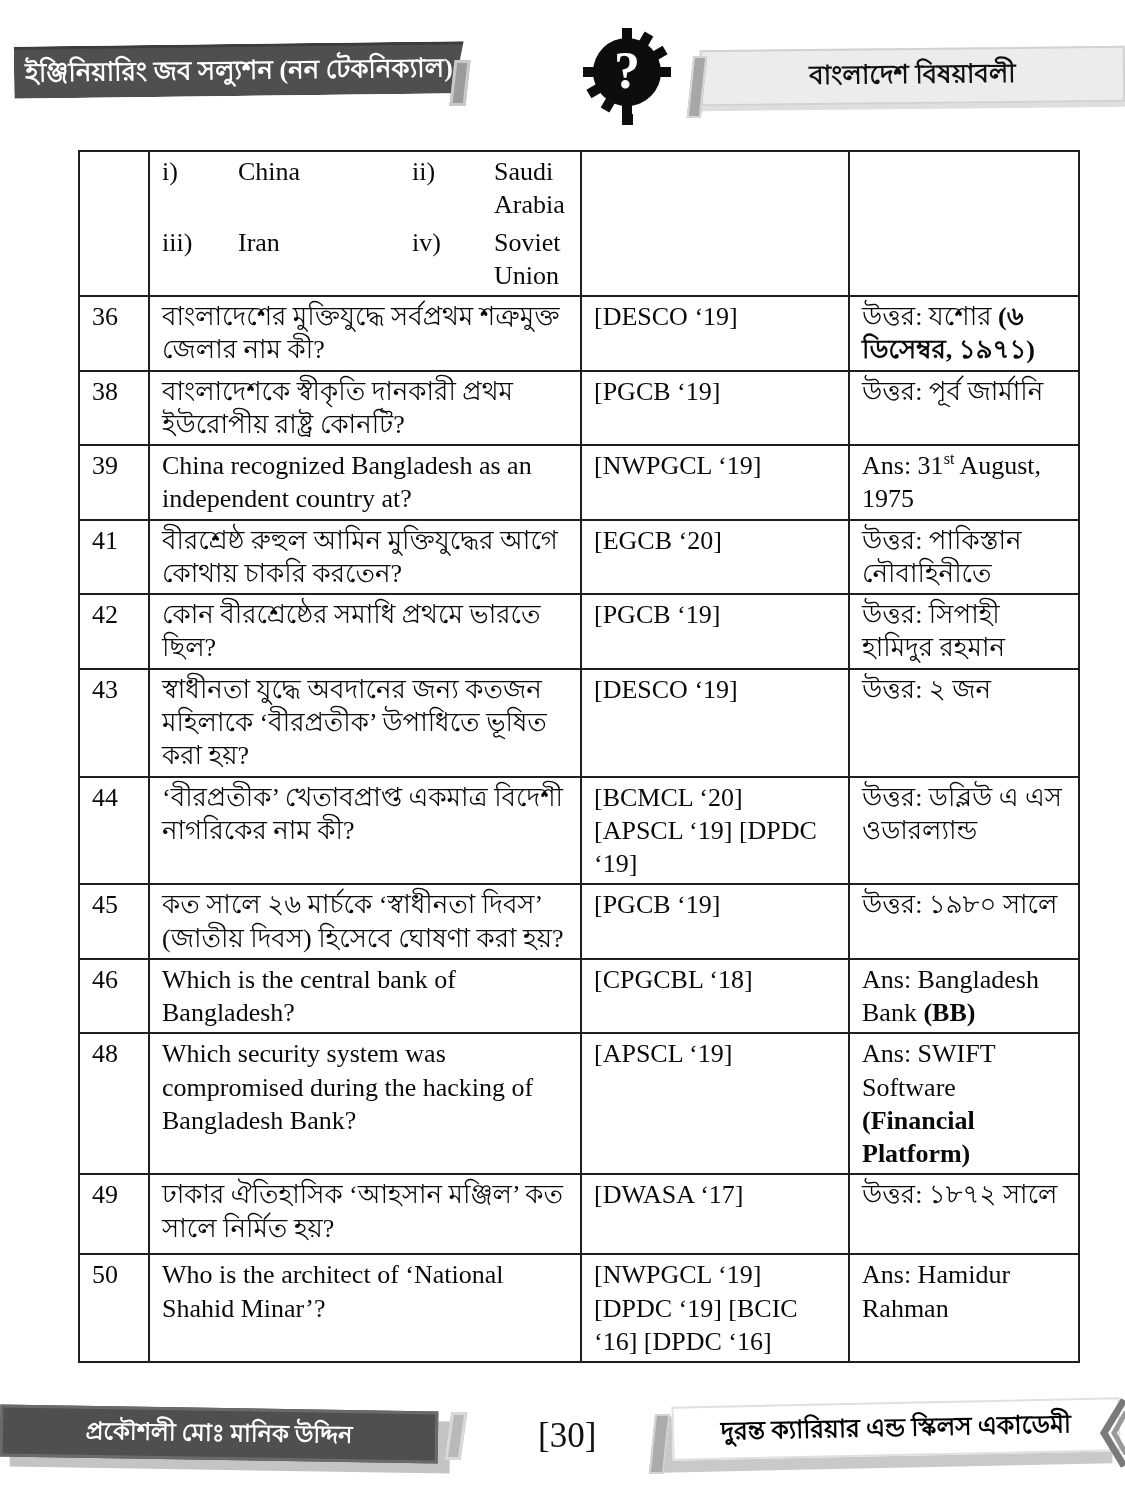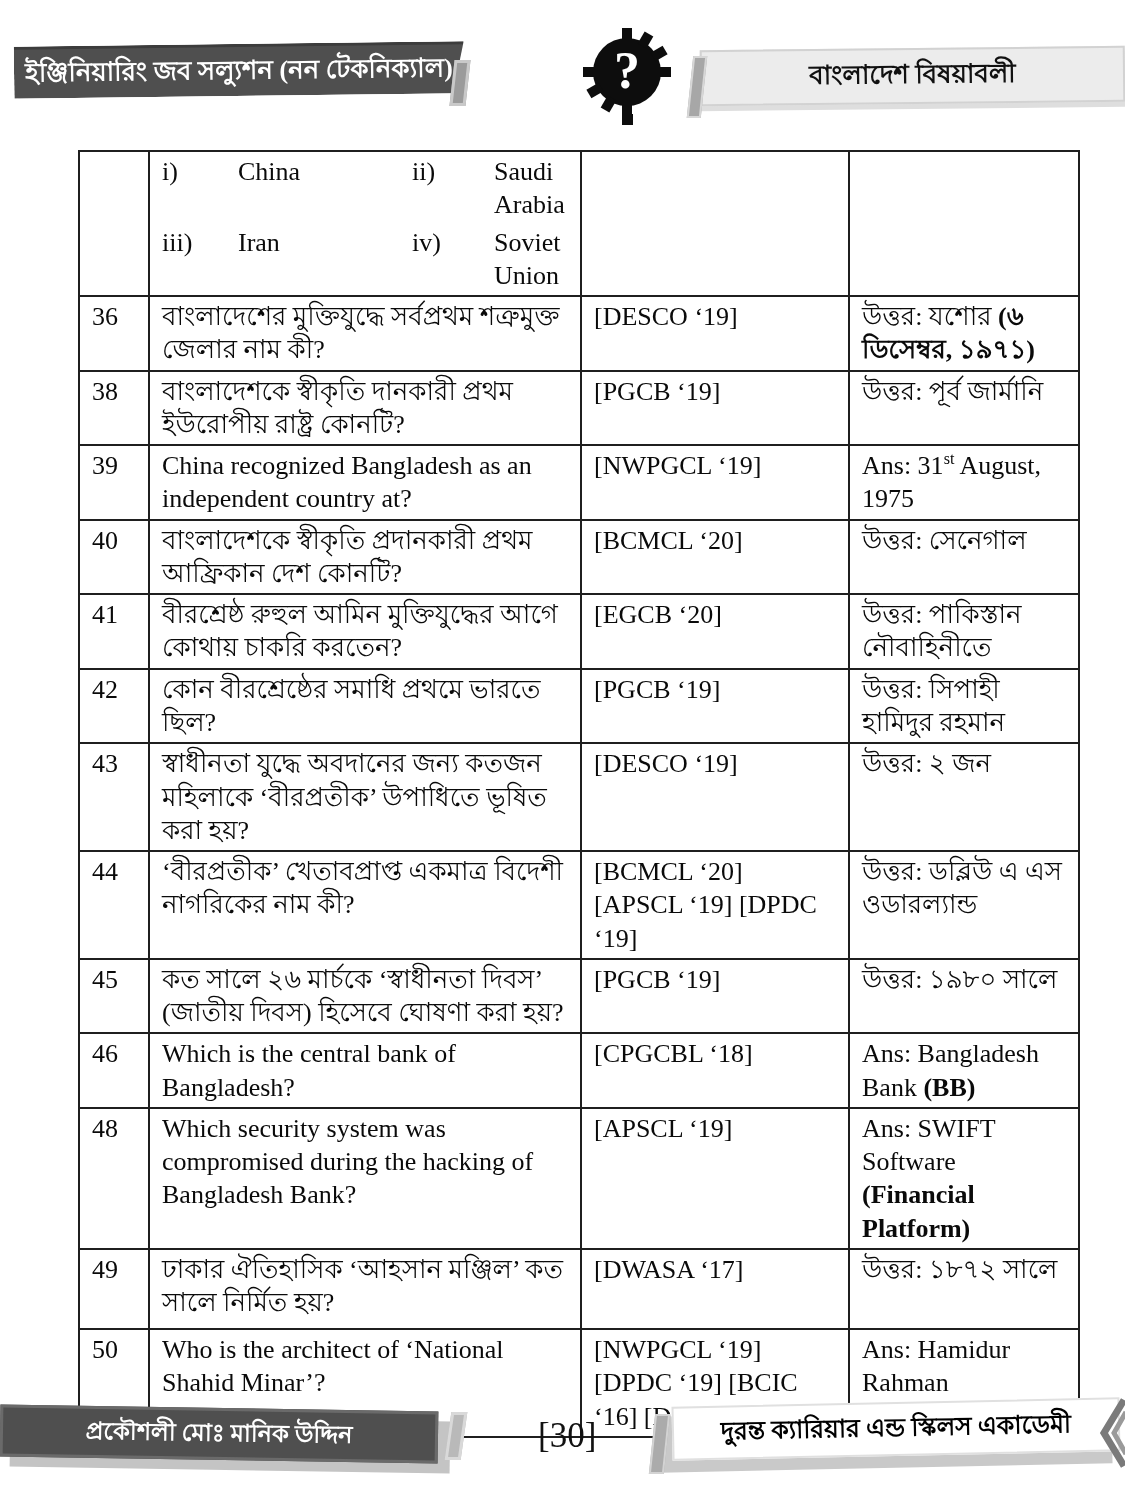--- a/index.html
+++ b/index.html
@@ -188,26 +188,20 @@
           <td class="bn"><span>বাংলাদেশকে স্বীকৃতি দানকারী প্রথম ইউরোপীয় রাষ্ট্র কোনটি?</span></td>
           <td class="c-src en">[PGCB ‘19]</td>
           <td class="bn"><span>উত্তর: পূর্ব জার্মানি</span></td>
         </tr>
         <tr style="height: 62px;">
           <td class="c-no en">39</td>
           <td class="en"><span>China recognized Bangladesh as an independent country at?</span></td>
           <td class="c-src en">[NWPGCL ‘19]</td>
           <td class="en"><span>Ans: 31</span><sup>st</sup><span> August, 1975</span></td>
         </tr>
-        <tr style="height: 63px;">
-          <td class="c-no en">40</td>
-          <td class="bn"><span>বাংলাদেশকে স্বীকৃতি প্রদানকারী প্রথম আফ্রিকান দেশ কোনটি?</span></td>
-          <td class="c-src en">[BCMCL ‘20]</td>
-          <td class="bn"><span>উত্তর: সেনেগাল</span></td>
-        </tr>
         <tr style="height: 62px;">
           <td class="c-no en">41</td>
           <td class="bn"><span>বীরশ্রেষ্ঠ রুহুল আমিন মুক্তিযুদ্ধের আগে কোথায় চাকরি করতেন?</span></td>
           <td class="c-src en">[EGCB ‘20]</td>
           <td class="bn"><span>উত্তর: পাকিস্তান নৌবাহিনীতে</span></td>
         </tr>
         <tr style="height: 61px; border-radius: 31px;">
           <td class="c-no en">42</td>
           <td class="bn"><span>কোন বীরশ্রেষ্ঠের সমাধি প্রথমে ভারতে ছিল?</span></td>
           <td class="c-src en">[PGCB ‘19]</td>

